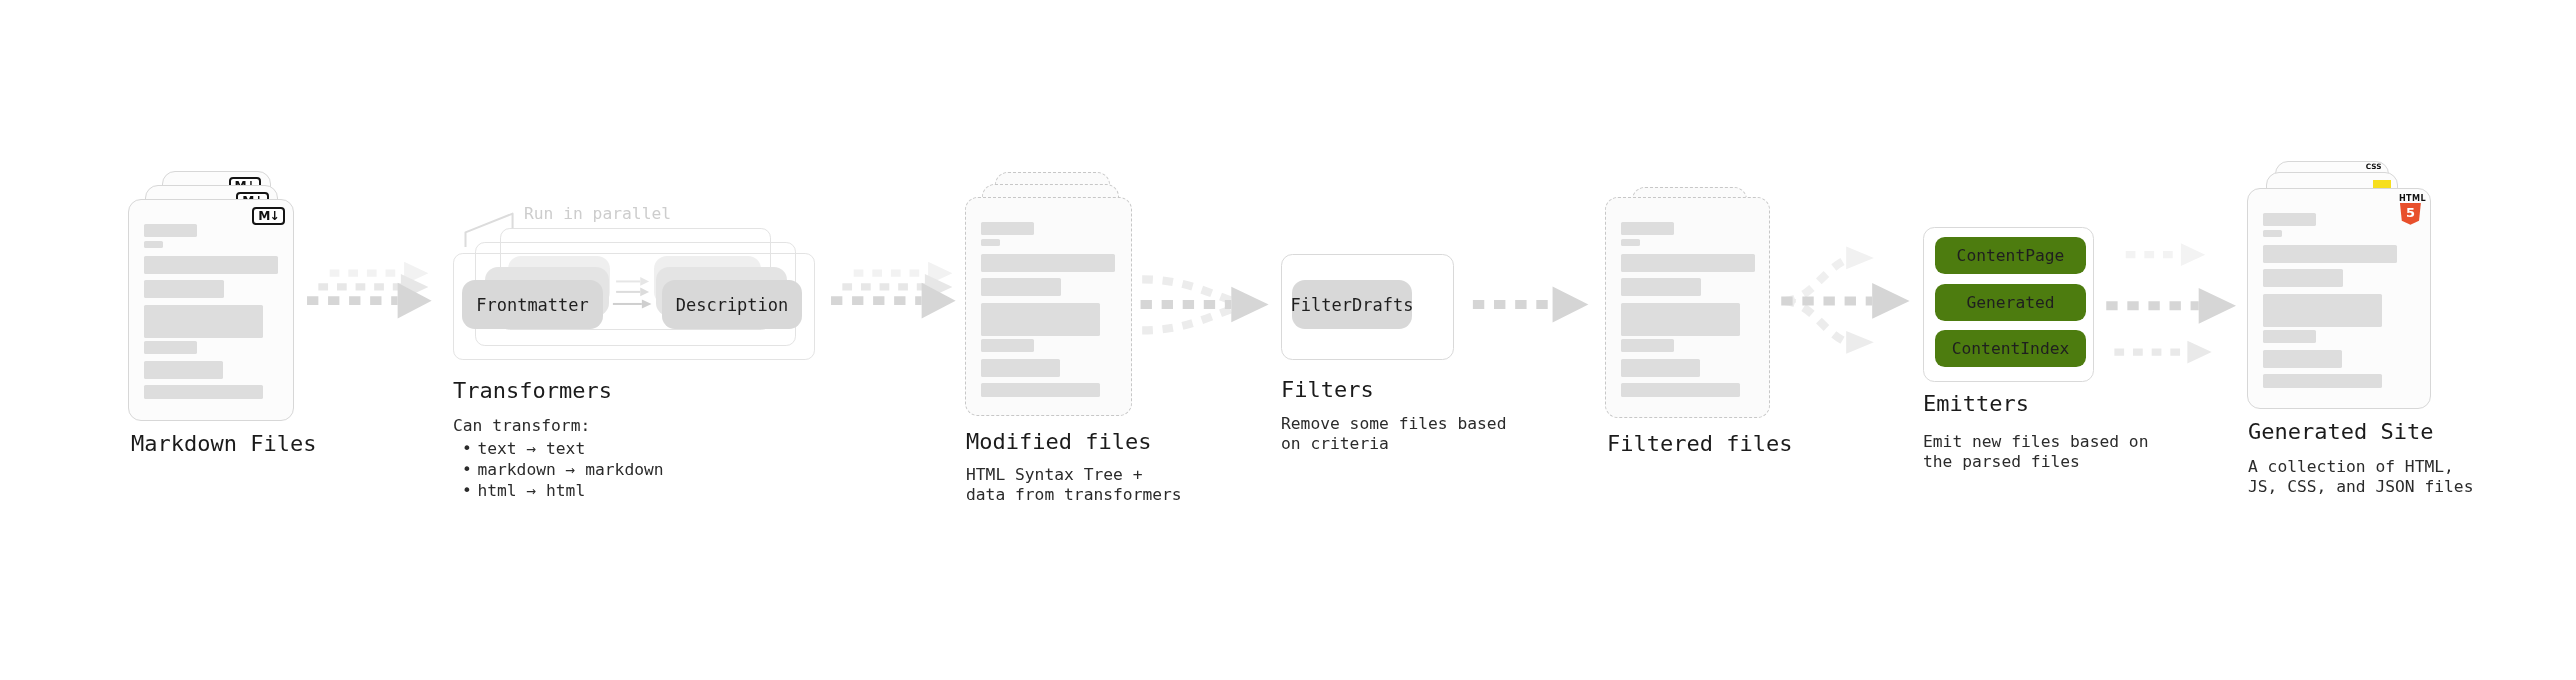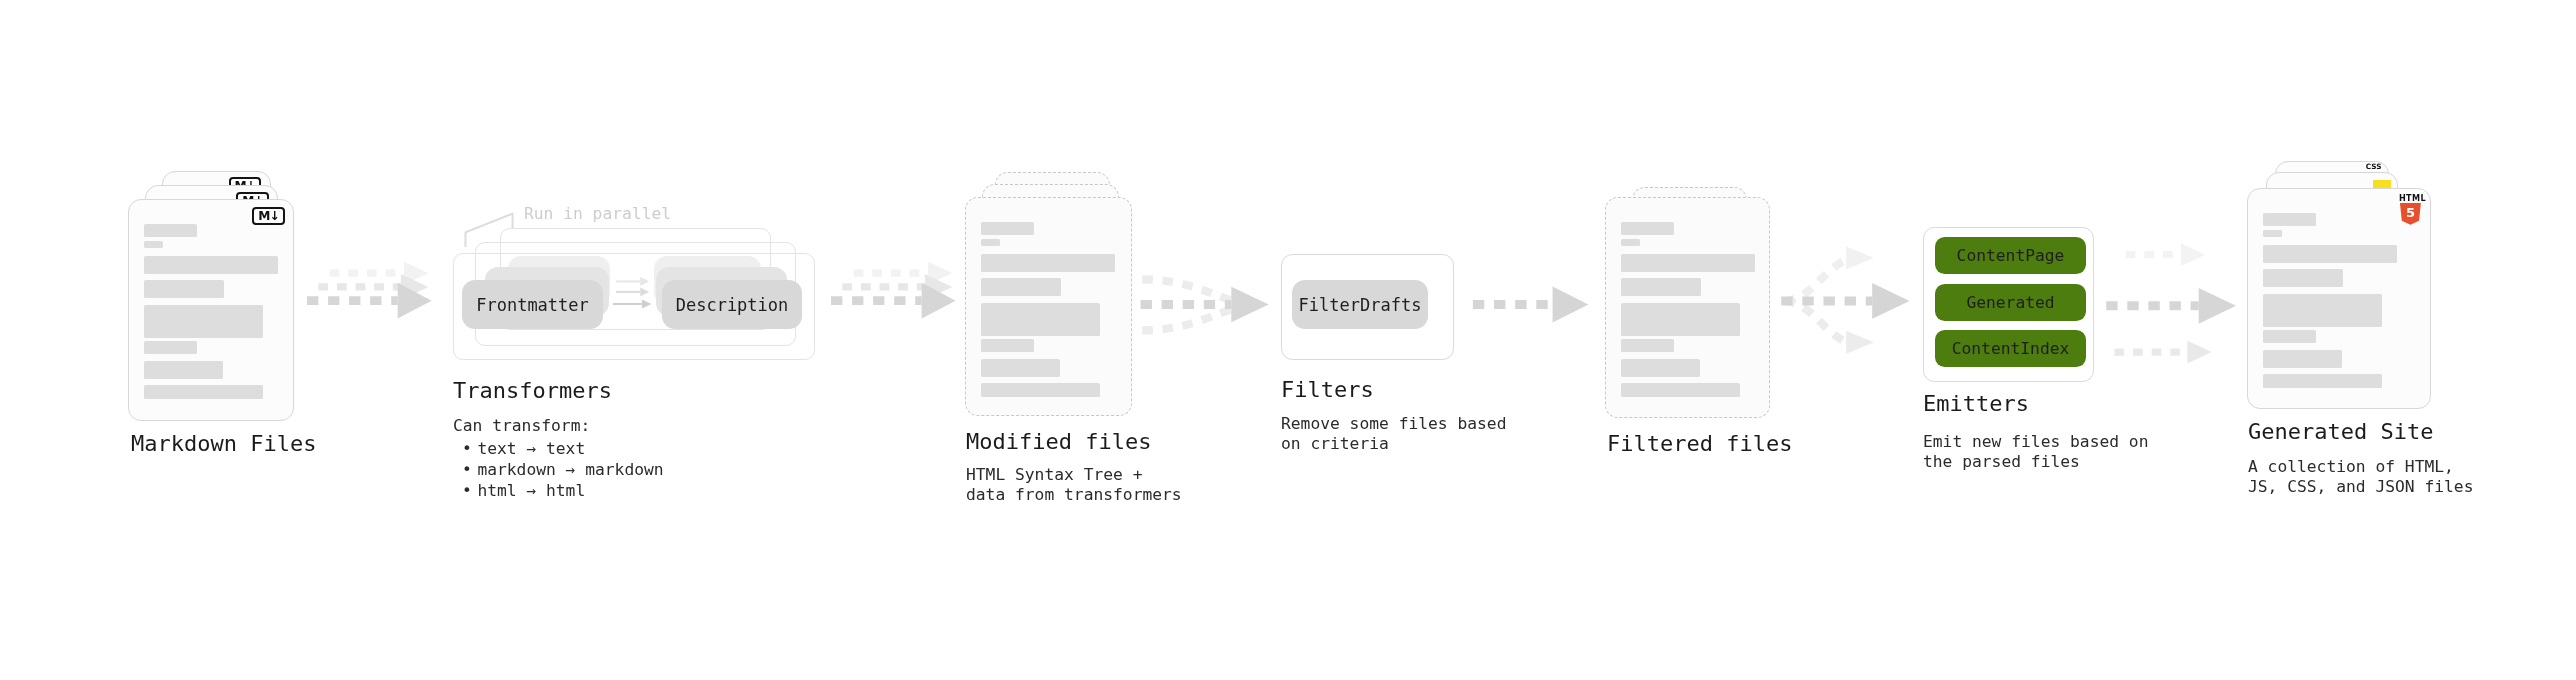--- a/index.html
+++ b/index.html
@@ -172,21 +172,21 @@
     <path d="M 10 14 C 58 14 84 27 122 41" fill="none" stroke="#ececec" stroke-width="10" stroke-dasharray="13 12"></path>
     <path d="M 10 77 C 58 77 84 64 122 50" fill="none" stroke="#ececec" stroke-width="10" stroke-dasharray="13 12"></path>
     <g stroke="#d6d6d6" fill="#d6d6d6">
         <line x1="8" y1="45" x2="120" y2="45" stroke-width="11" stroke-dasharray="14 12"></line>
         <polygon points="120,23 120,67 166,45" stroke="none"></polygon>
       </g>
   </svg>
 
   <div>
     <div class="outline-card strong" style="left:1281px;top:254px;width:173px;height:106px;"></div>
-    <div class="pill" style="left:1292px;top:280px;width:136px;height:49px;">FilterDrafts</div>
+    <div class="pill" style="left:1292px;top:280px;width:120px;height:49px;">FilterDrafts</div>
     <div class="sec-label" style="left:1281px;top:378px;">Filters</div>
     <div class="caption" style="left:1281px;top:414px;">Remove some files based
 on criteria</div>
   </div>
 
   <svg class="arrow-svg" style="left:1468px;top:284px;" width="122" height="41" viewBox="0 0 150 50">
     <g stroke="#d5d5d5" fill="#d5d5d5">
         <line x1="6" y1="25" x2="104" y2="25" stroke-width="11" stroke-dasharray="14 12"></line>
         <polygon points="104,3 104,47 148,25" stroke="none"></polygon>
       </g>

